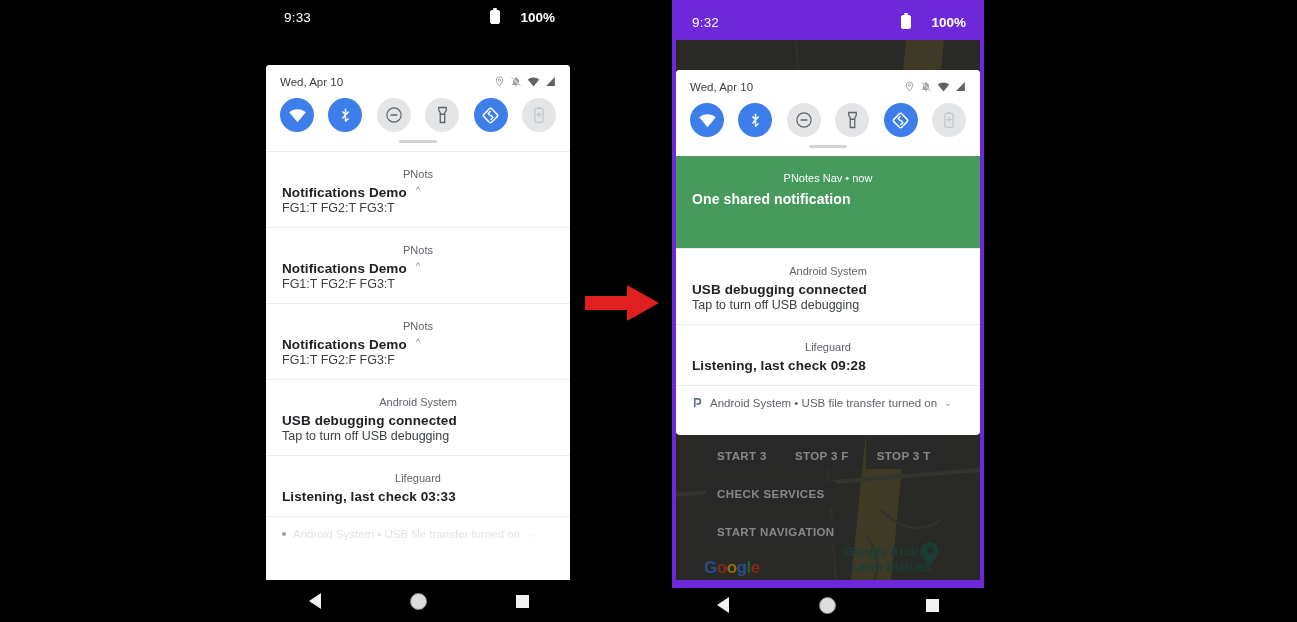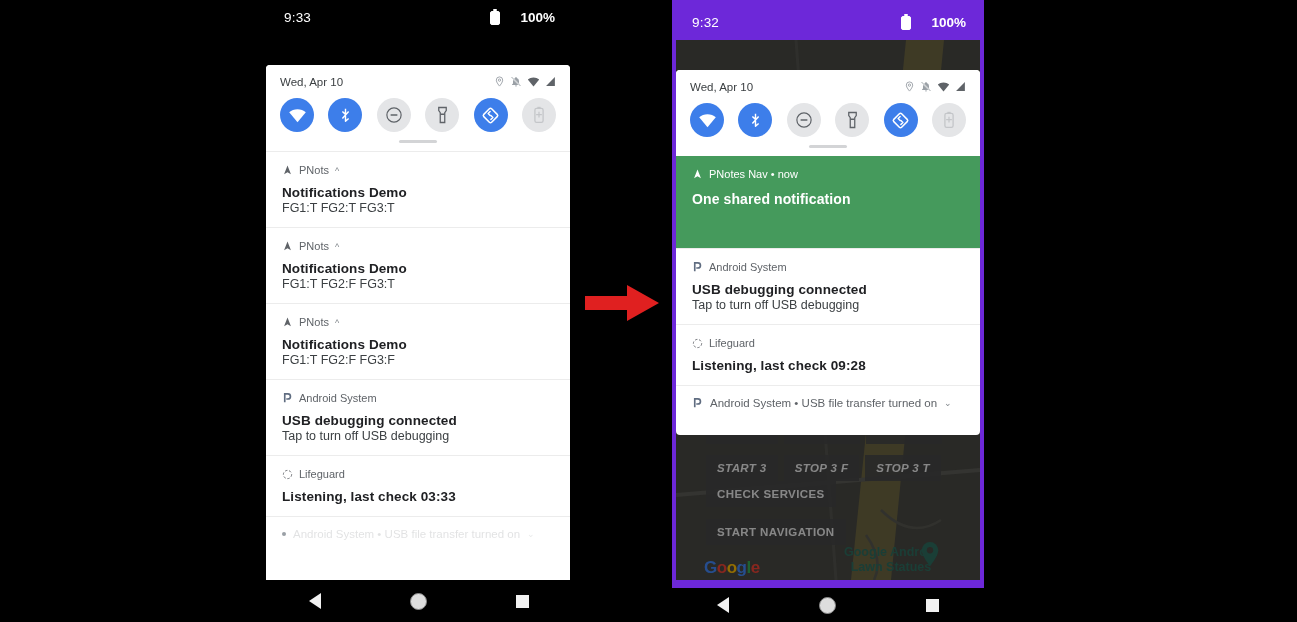--- a/index.html
+++ b/index.html
@@ -7,40 +7,40 @@
        font-family:"Liberation Sans", sans-serif;}
 
   .phone{position:absolute;background:#000;}
 
   
   #phone-left{left:264px;top:0;width:309px;height:580px;background:#000;}
   #phone-right{left:672px;top:0;width:312px;height:588px;background:#6d28d9;}
 
   .statusbar{position:absolute;left:0;top:0;width:100%;height:37px;color:#fff;}
   .sb-time{position:absolute;left:20px;top:10px;font-size:13.5px;font-weight:normal;letter-spacing:.2px;}
-  .sb-right{position:absolute;right:18px;top:10px;display:flex;align-items:center;gap:20px;font-size:13.5px;font-weight:bold;}
+  .sb-right{position:absolute;right:18px;top:10px;display:flex;gap:20px;font-size:13.5px;font-weight:bold;}
   .batt-glyph{display:inline-block;width:8px;height:12px;border:1.5px solid #fff;border-radius:2px;position:relative;background:#fff;}
   .batt-glyph::after{content:"";position:absolute;left:2px;top:-3px;width:4px;height:2px;background:#fff;border-radius:1px;}
 
   
   .shade{position:absolute;background:#fff;border-radius:4px;overflow:hidden;margin-top:28px;}
   .qs{position:relative;background:#fff;}
   .qs-head{display:flex;align-items:center;justify-content:space-between;padding:10px 14px 0 14px;}
   .qs-date{font-size:11.5px;color:#3c4043;}
   .qs-icons{display:flex;align-items:center;gap:5px;}
   .qs-tiles{display:flex;align-items:center;justify-content:space-between;padding:10px 14px 6px 14px;}
   .tile{width:34px;height:34px;border-radius:50%;display:flex;align-items:center;justify-content:center;}
   .tile.on{background:#3d7eea;}
   .tile.off{background:#e4e5e7;}
   .qs-handle{width:38px;height:3px;border-radius:2px;background:#d3d4d6;margin:2px auto 8px auto;}
 
   
   .notif{background:#fff;border-top:1px solid #ececec;padding:10px 16px 12px 16px;position:relative;}
   .notif:first-child{border-top:none;}
-  .n-head{display:flex;align-items:flex-end;gap:6px;height:14px;}
+  .n-head{display:flex;align-items:center;gap:6px;height:14px;flex-direction:column;}
   .n-app{font-size:11px;color:#5f6368;}
   .n-title{font-size:13.5px;font-weight:bold;color:#202124;margin-top:9px;letter-spacing:.1px;}
   .n-body{font-size:12.5px;color:#3c4043;margin-top:1px;}
   .chev{font-size:9px;color:#80868b;line-height:1;}
 
   .notif.green{background:#459a5c;border-top:none;}
   .notif.green .n-app,.notif.green .n-title{color:#fff;}
   .notif.green .n-title{margin-top:11px;font-size:14px;}
 
   .notif.collapsed{padding:11px 16px;}
@@ -251,21 +251,21 @@
     <svg style="position:absolute;left:245px;top:502px;" width="18" height="24" viewBox="0 0 24 32">
       <path d="M12 0a11 11 0 00-11 11c0 8 11 21 11 21s11-13 11-21A11 11 0 0012 0z" fill="#2e6b5e"></path>
       <circle cx="12" cy="11" r="4.2" fill="#474742"></circle>
     </svg>
 
     <div class="btnrow" style="left:30px;top:378px;">
       <span class="mbtn">START 2</span>
       <span class="mbtn">STOP 2 F</span>
       <span class="mbtn">STOP 2 T</span>
     </div>
-    <div class="btnrow" style="left:30px;top:415px;font-style:italic;">
+    <div class="btnrow" style="left:30px;top:403px;">
       <span class="mbtn">START 3</span>
       <span class="mbtn">STOP 3 F</span>
       <span class="mbtn">STOP 3 T</span>
     </div>
     <div class="btnrow" style="left:30px;top:441px;">
       <span class="mbtn">CHECK SERVICES</span>
     </div>
     <div class="btnrow" style="left:30px;top:479px;">
       <span class="mbtn">START NAVIGATION</span>
     </div>

